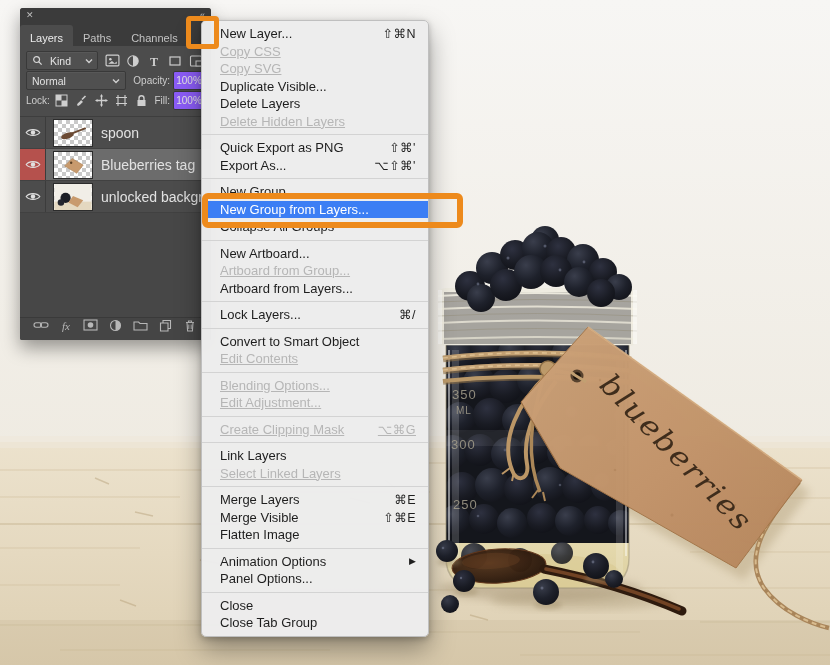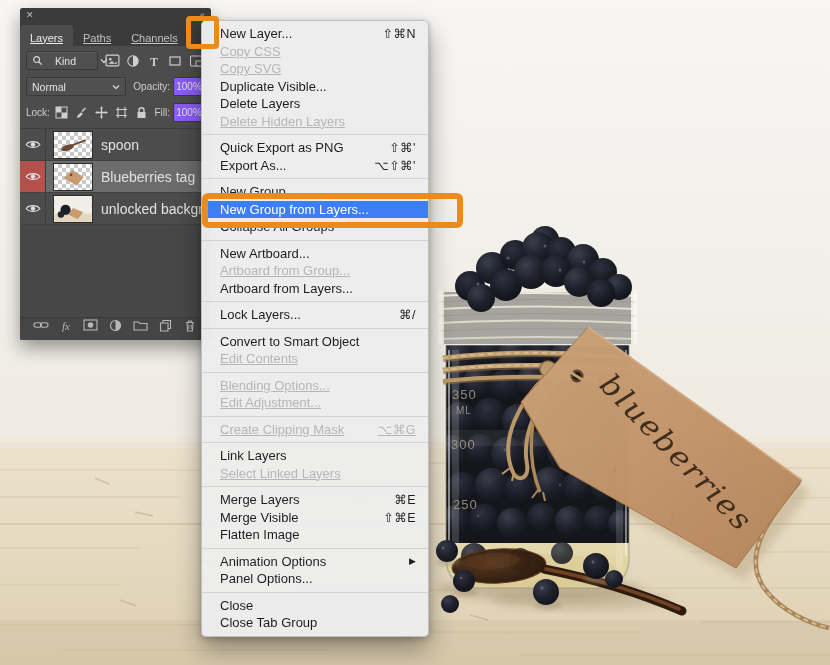--- a/index.html
+++ b/index.html
@@ -10,29 +10,29 @@
   #photo { position:absolute; inset:0; z-index:0; }
 
   
   .panel { position:absolute; left:20px; top:8px; width:191px; height:332px; z-index:10;
            background:#4c4c4c; border-radius:3px 3px 2px 2px; display:flex; flex-direction:column;
            box-shadow:0 8px 18px rgba(0,0,0,.38); }
   .panel-header { height:14px; background:#3b3b3b; border-radius:3px 3px 0 0; display:flex;
                   align-items:center; justify-content:space-between; padding:0 6px; }
   .win-glyph { font-size:9px; color:#bdbdbd; line-height:1; }
   .panel-tabs { height:24px; background:#3b3b3b; display:flex; align-items:stretch; padding-top:3px; }
-  .tab { padding:4px 10px 0; font-size:11px; color:#c3c3c3; display:flex; align-items:center;text-decoration:underline; }
+  .tab { padding:4px 10px 0; font-size:11px; color:#c3c3c3; display:flex; align-items:center; }
   .tab.active { background:#4c4c4c; color:#ececec; border-radius:3px 3px 0 0; }
   .panel-controls { padding:5px 6px 6px; }
   .crow { display:flex; align-items:center; }
-  .crow + .crow { margin-top:7px; }
+  .crow + .crow { margin-top:1px; }
   .select { background:#505050; border:1px solid #393939; border-radius:2px; height:19px;
             display:flex; align-items:center; padding:0 5px; font-size:10.5px; color:#e3e3e3;
             box-shadow:inset 0 1px rgba(255,255,255,.05); }
-  .kind-select { width:72px; gap:12px; }
+  .kind-select { width:72px; gap:7px; }
   .blend-select { width:100px; justify-content:space-between; }
   .spacer { flex:1; }
   .icon { display:inline-flex; align-items:center; justify-content:center; }
   .filter-icons { display:flex; gap:5px; margin-left:6px; }
   .filter-icons .icon { width:16px; height:16px; }
   .lock-icons { display:flex; gap:5px; margin-left:4px; }
   .lock-icons .icon { width:15px; height:15px; }
   .small-label { font-size:10px; color:#cdcdcd; white-space:nowrap; }
   .value-box { background:#8b5cf6; border:1px solid #393939; border-radius:2px; width:32px; height:19px;
                font-size:10px; color:#e3e3e3; display:flex; align-items:center; justify-content:center;

